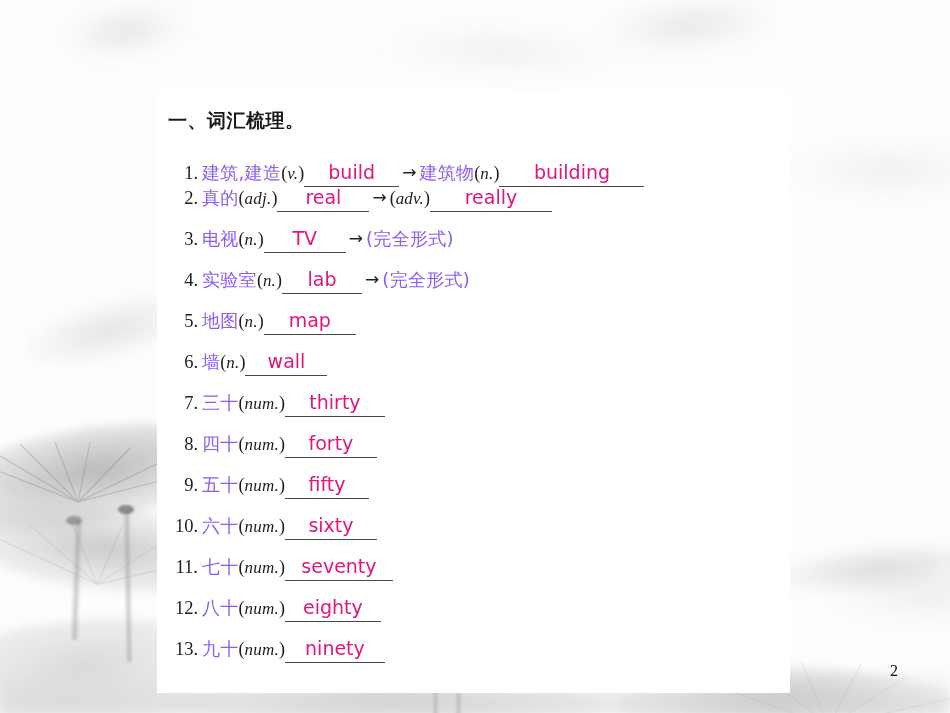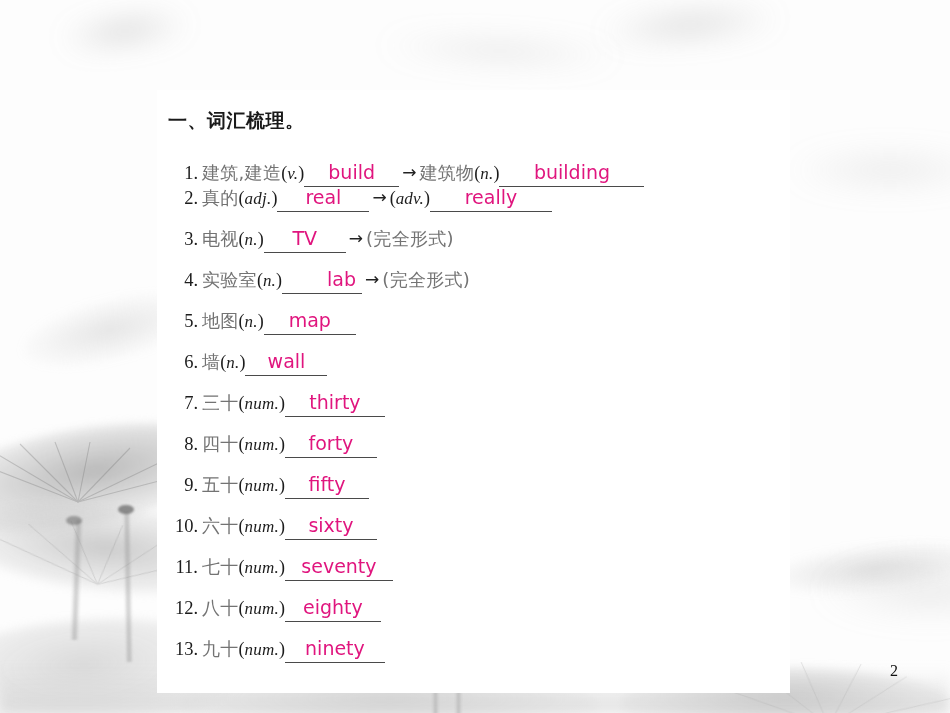--- a/index.html
+++ b/index.html
@@ -147,21 +147,21 @@
     color: #1c1c1c;
     display: inline-block;
     text-align: right;
     width: 30px;
     margin-right: 4px;
   }
 
   .cn {
     font-family: "DejaVu Sans", "Liberation Sans", sans-serif;
     font-size: 18px;
-    color: #737373;
+    color: #8b5cf6;
     letter-spacing: .3px;
   }
 
   .pos {
     font-family: "Liberation Serif", serif;
     font-style: italic;
     font-size: 17px;
     color: #1c1c1c;
     letter-spacing: .2px;
   }
@@ -295,21 +295,21 @@
         <span class="cn">电视</span>
         <span class="paren">(<span class="pos">n.</span>)</span>
         <span class="blank" style="min-width: 82px;">TV</span>
         <span class="arrow">→</span>
         <span class="cn">(完全形式)</span>
       </div>
       <div class="vocab-row">
         <span class="row-num">4.</span>
         <span class="cn">实验室</span>
         <span class="paren">(<span class="pos">n.</span>)</span>
-        <span class="blank" style="min-width: 80px; text-align: right;">lab</span>
+        <span class="blank" style="min-width: 80px;">lab</span>
         <span class="arrow">→</span>
         <span class="cn">(完全形式)</span>
       </div>
       <div class="vocab-row">
         <span class="row-num">5.</span>
         <span class="cn">地图</span>
         <span class="paren">(<span class="pos">n.</span>)</span>
         <span class="blank" style="min-width: 92px;">map</span>
       </div>
       <div class="vocab-row">

